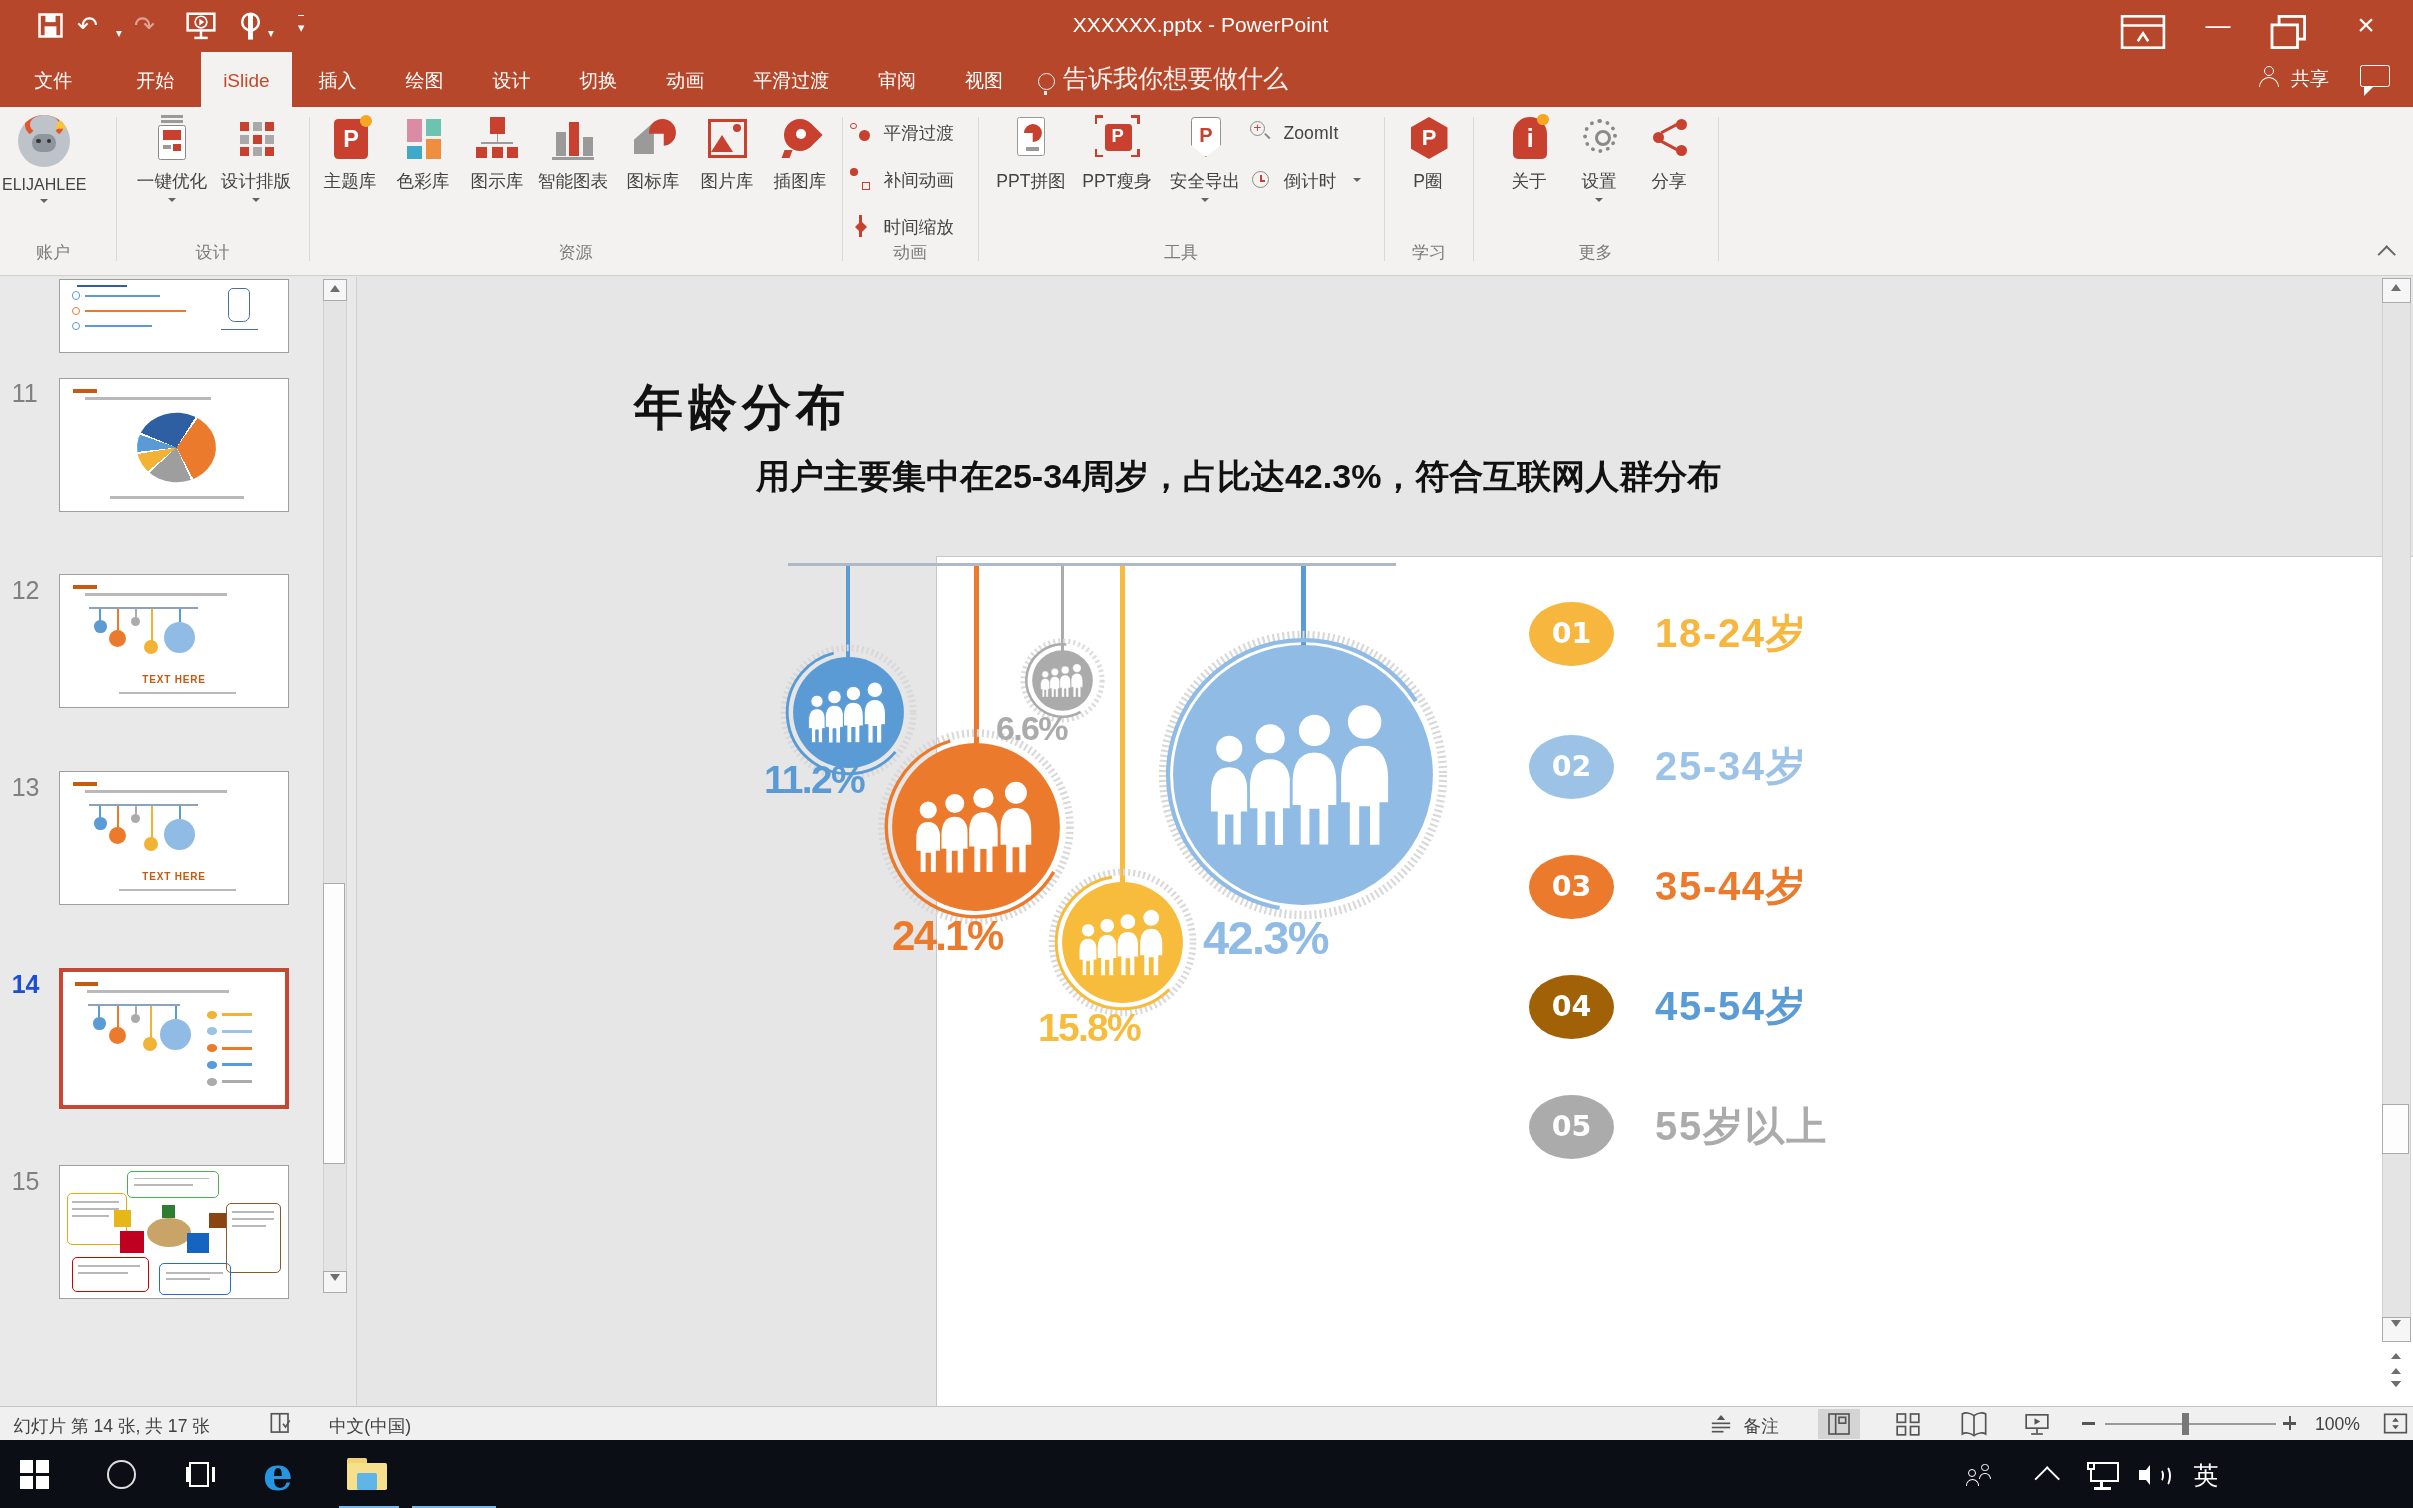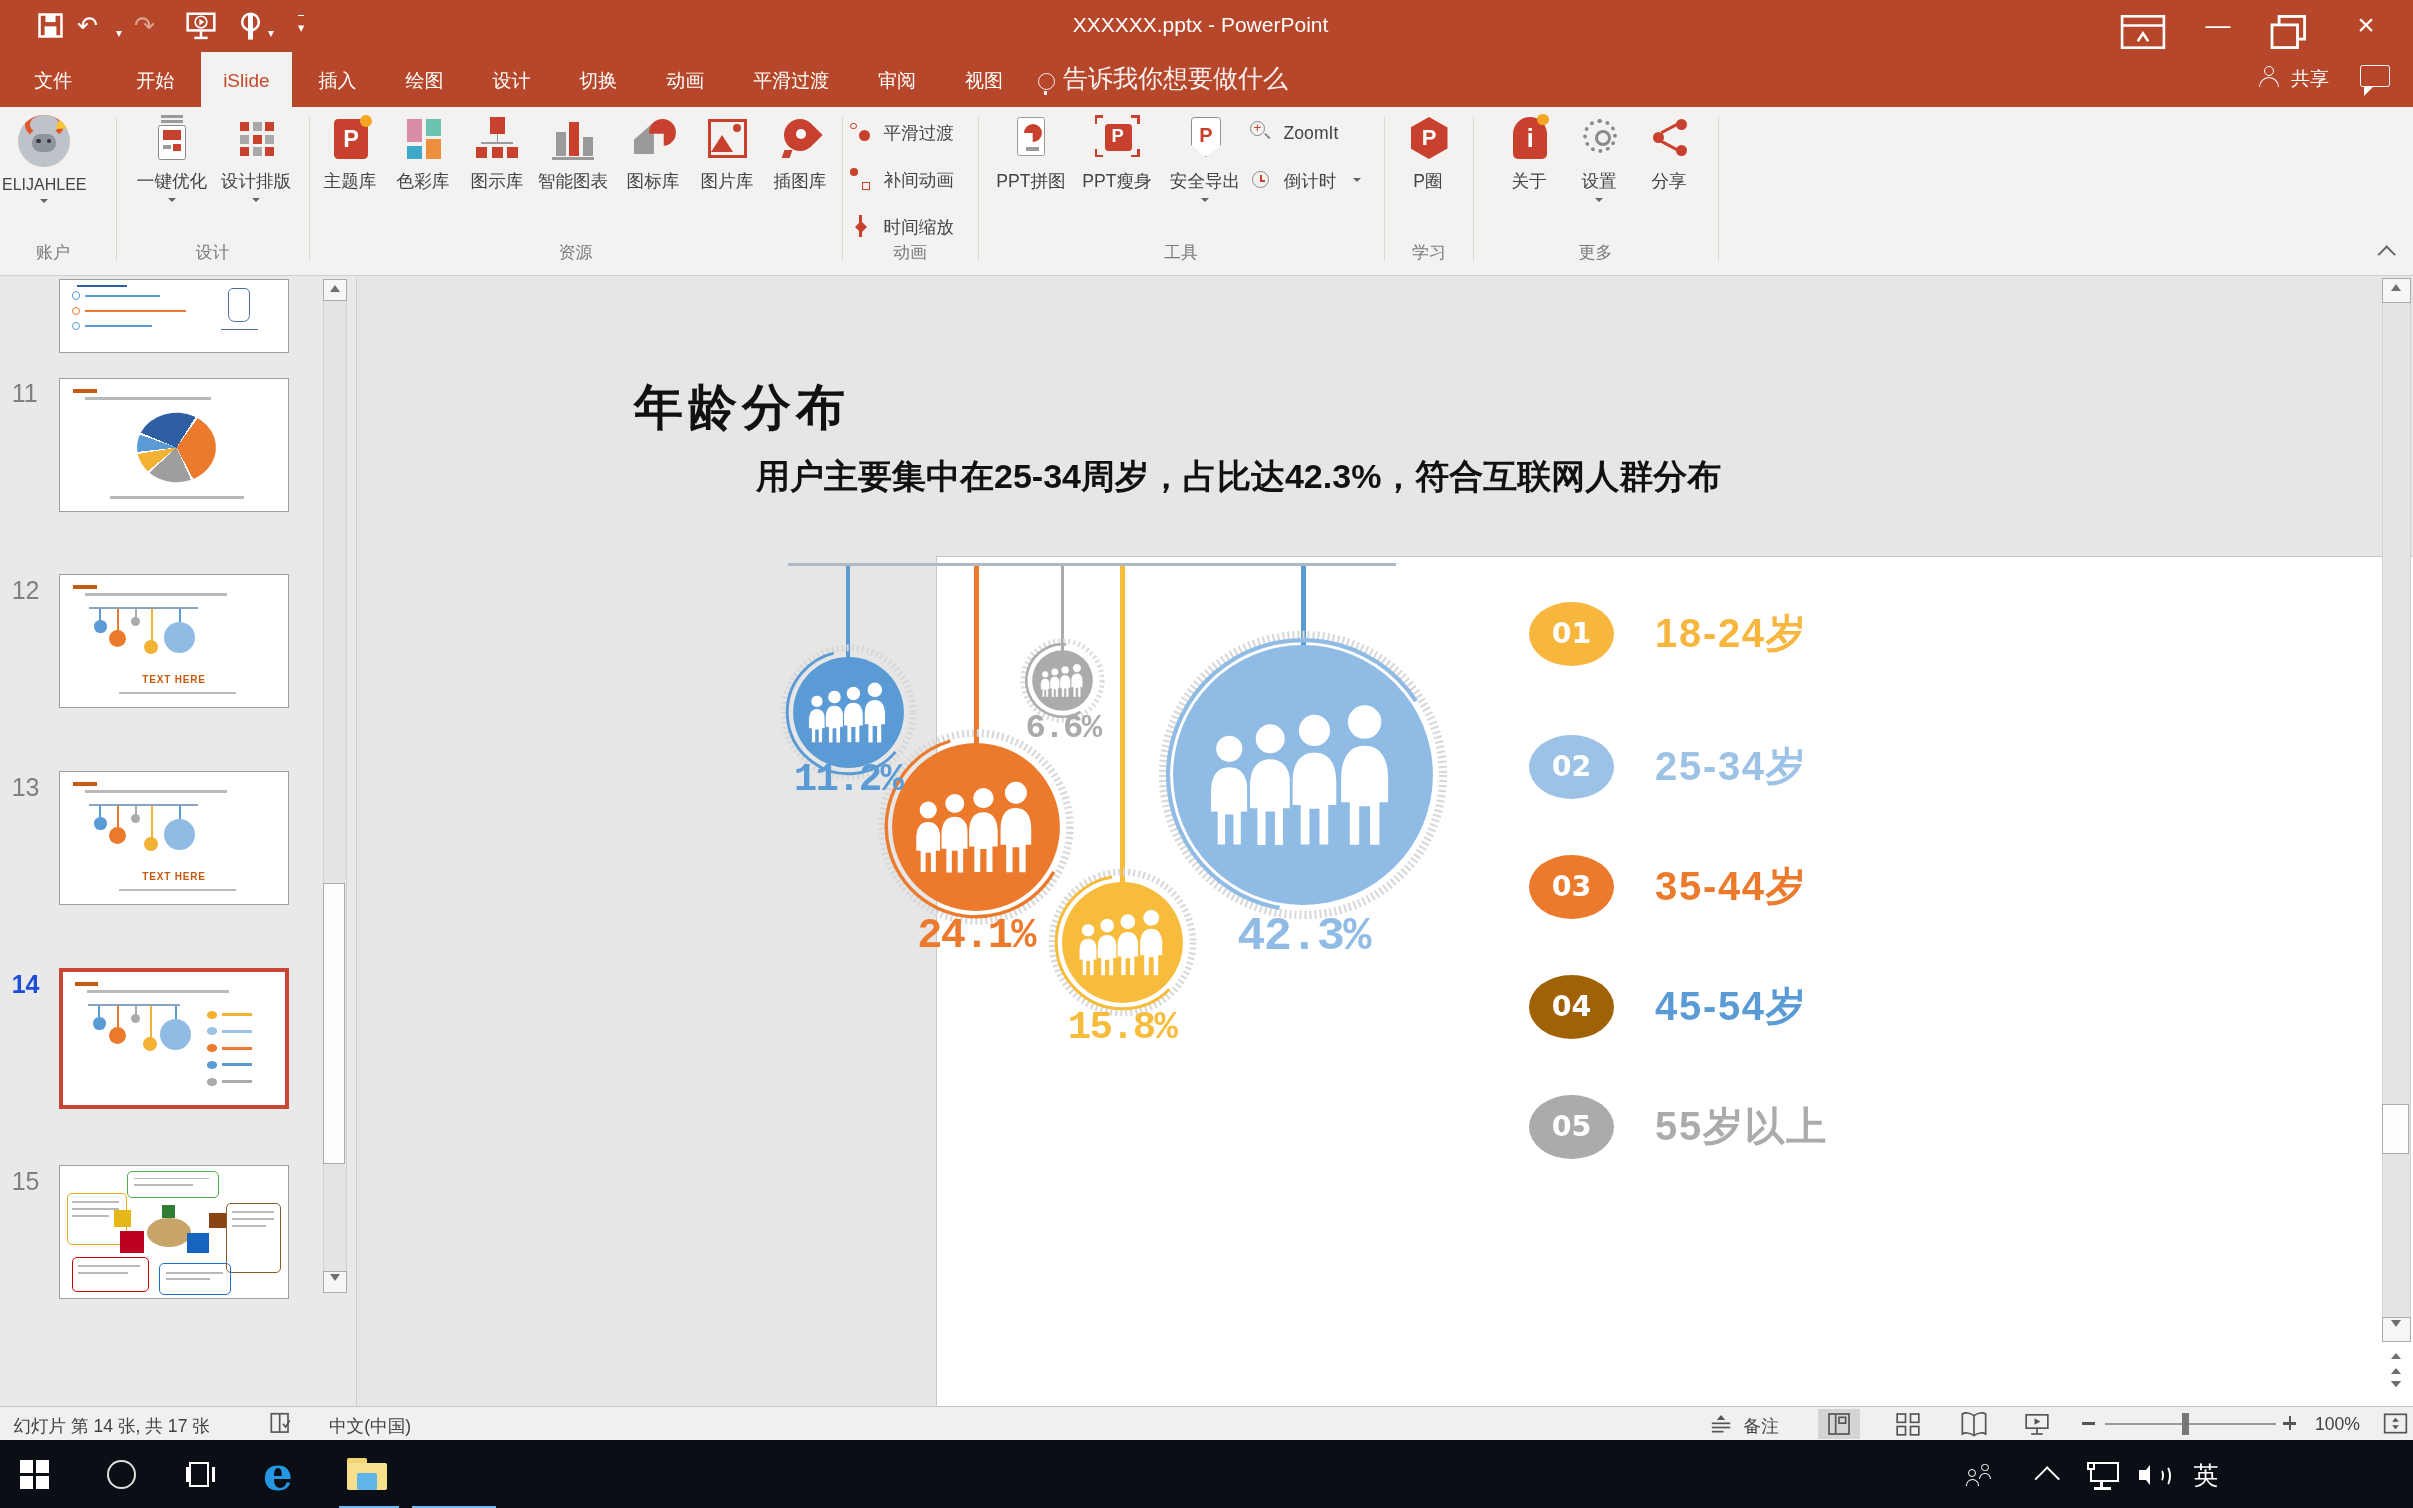--- a/index.html
+++ b/index.html
@@ -68,21 +68,21 @@
   .tri-up{display:inline-block;width:0;height:0;border:5.9px solid transparent;border-bottom:7.5px solid #6f6f6f;vertical-align:3.4px}
   .tri-dn{display:inline-block;width:0;height:0;border:5.9px solid transparent;border-top:7.5px solid #6f6f6f;vertical-align:-1.7px}
   .sthumb{position:absolute;background:#FDFDFD;border:0.8px solid #ABABAB}
   .canvas{position:absolute;left:358px;top:277px;width:2020px;height:1130px;background:#E6E6E6}
   .slide{position:absolute;left:578px;top:279px;width:1596px;height:1110px;background:#fff;border:0.8px solid #C8C8C8;box-shadow:0.8px 0.8px 0 #d8d8d8}
   
   .s-title{position:absolute;left:634px;top:375px;font-size:49px;font-weight:700;color:#111;letter-spacing:5px}
   .s-sub{position:absolute;left:756px;top:454px;font-size:34px;font-weight:600;color:#111;white-space:nowrap}
   .hangline{position:absolute;left:788px;top:563px;width:608px;height:2.5px;background:#AEB9C5}
   .string{position:absolute}
-  .pct{position:absolute;font-family:Liberation Mono, monospace;font-weight:800;letter-spacing:-1.7px;text-align:center}
+  .pct{position:absolute;font-family:Liberation Sans, sans-serif;font-weight:800;letter-spacing:-1.7px;text-align:left}
   .lgrow{position:absolute;left:1529px;width:520px;height:67px}
   .lgell{position:absolute;left:0;top:1.7px;width:85px;height:64px;border-radius:50%;color:#fff;font-size:28.5px;font-weight:800;text-align:center;line-height:64px;font-family:"DejaVu Sans",sans-serif}
   .lglab{position:absolute;left:126px;top:0;font-size:40px;font-weight:800;line-height:67px;letter-spacing:1.7px}
   
   .statusbar{position:absolute;left:0;top:1406px;width:2413px;height:34px;background:#F0F0F0;border-top:0.8px solid #C6C4C2;color:#424242;font-size:17.6px}
   .viewbtn{position:absolute;top:1.7px;width:42px;height:30px}
   
   .taskbar{position:absolute;left:0;top:1440px;width:2413px;height:69px;background:#0B0E15;color:#fff}
   .tb-ic{position:absolute;top:0;width:40px;height:69px}
   .underline{position:absolute;bottom:0;height:3.4px;background:#76B9ED}

